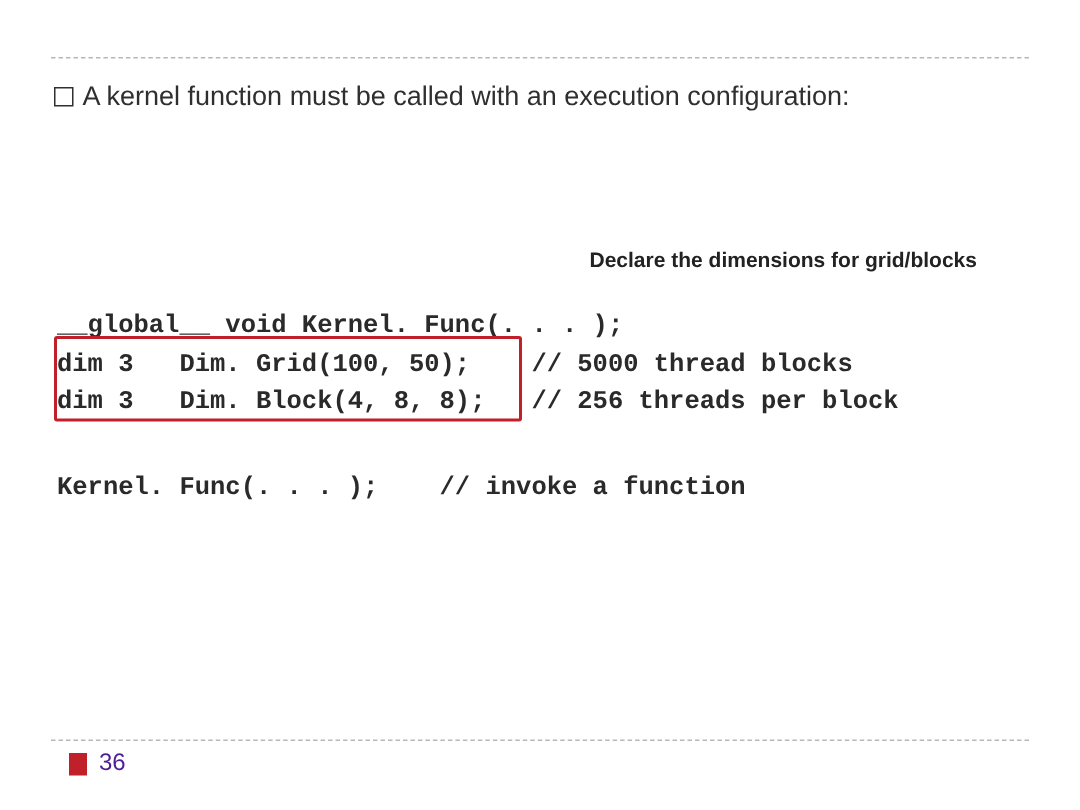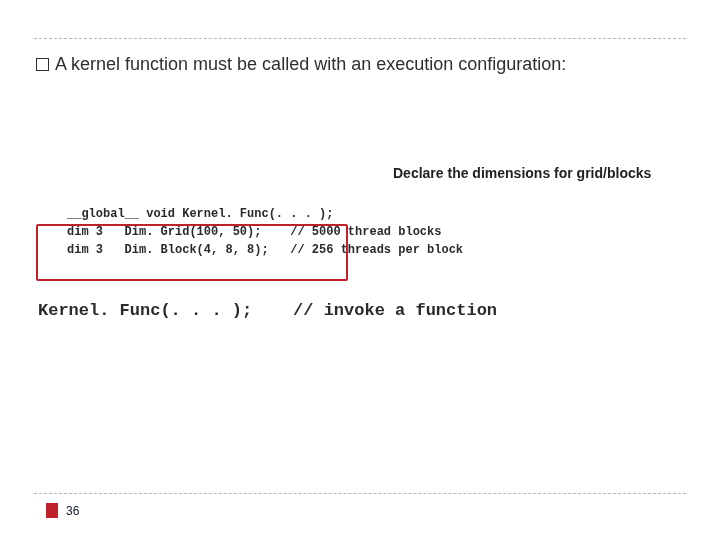--- a/index.html
+++ b/index.html
@@ -45,37 +45,36 @@
     font-size: 14px;
     font-weight: 700;
     color: #222;
     position: absolute;
     top: 165px;
     left: 393px;
     white-space: nowrap;
   }
   .code-block {
     font-family: "Courier New", Courier, monospace;
-    font-size: 12px;
+    font-size: 17px;
     font-weight: 700;
     color: #2a2a2a;
     line-height: 1.5;
     position: absolute;
     top: 205px;
     left: 38px;
     white-space: pre;
-    padding-left: 29px;
   }
   .invoke-line {
     font-family: "Courier New", Courier, monospace;
     font-size: 17px;
     font-weight: 700;
     color: #2a2a2a;
     position: absolute;
-    top: 301px;
+    top: 316px;
     left: 38px;
     white-space: pre;
     text-align: center;
   }
   .red-box {
     position: absolute;
     top: 224px;
     left: 36px;
     width: 312px;
     height: 57px;
@@ -99,22 +98,22 @@
     align-items: center;
     gap: 8px;
   }
   .red-flag {
     width: 12px;
     height: 15px;
     background: #c0202a;
     display: inline-block;
   }
   .page-num {
-    font-size: 12px;
-    color: #0f172a;
+    font-size: 16px;
+    color: #4c1d95;
   }
 </style>
 </head>
 <body>
 
 <div class="slide">
   <hr class="title-rule">
   <p class="point">
     <span class="bullet-box"></span><span>A</span><span> kernel function must be called with an execution configuration:</span>
   </p>

